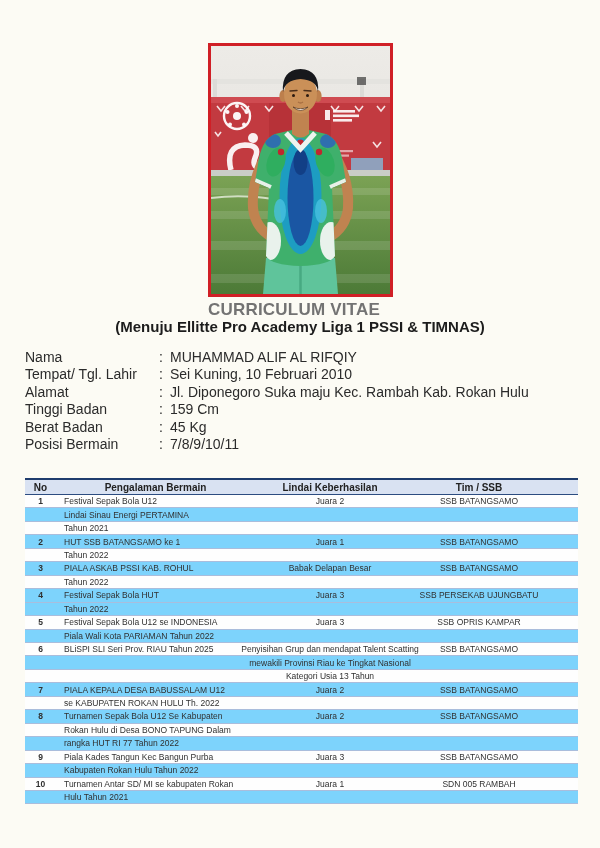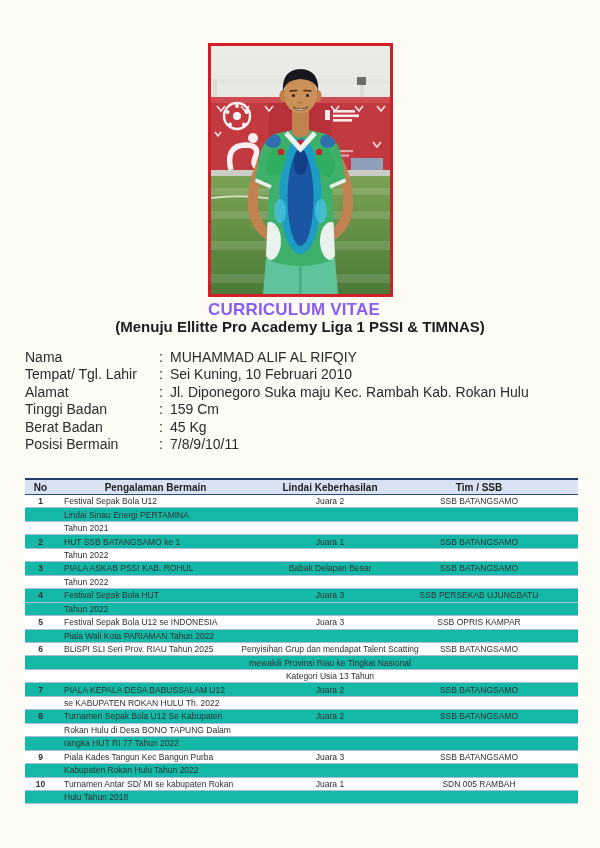--- a/index.html
+++ b/index.html
@@ -18,21 +18,21 @@
     width:185px; height:254px;
     border:3px solid #d01f26;
     background:#e7e6e2;
   }
   .photo-frame svg { display:block; }
 
   
   .cv-title {
     position:absolute; top:300px; left:0; width:540px;
     text-align:center; font-size:17px; font-weight:700;
-    letter-spacing:.2px; color:#8b5cf6;padding-left:48px;
+    letter-spacing:.2px; color:#737373;padding-left:48px;
   }
   .cv-subtitle {
     position:absolute; top:318px; left:0; width:600px;
     text-align:center; font-size:15px; font-weight:700; color:#1c1c1c;
   }
 
   
   .info-section { position:absolute; left:25px; top:347px; width:560px; }
   .info-row { display:flex; height:17.5px; align-items:flex-end; font-size:14px; color:#2b2b2b; }
   .info-label { width:134px; flex:none; }
@@ -46,21 +46,21 @@
     background:#d9e2f2;
     border-top:2.5px solid #1f3c6d;
     border-bottom:1.5px solid #2c4c80;
     font-weight:700; font-size:10px; color:#222;
   }
   .trow {
     display:flex; height:13.46px; align-items:center;
     font-size:8.5px; color:#303030;
     border-bottom:1px solid #aabddc;
   }
-  .band-blue  { background:#14b8a6; }
+  .band-blue  { background:#7dd3fc; }
   .band-white { background:#fefefe; }
 
   .col-no   { width:31px; flex:none; text-align:center; font-weight:700; }
   .col-peng { width:199px; flex:none; padding-left:8px; white-space:nowrap; }
   .col-ting { width:150px; flex:none; display:flex; justify-content:center; }
   .col-tim  { flex:1; display:flex; justify-content:center; padding-right:25px; }
   .col-ting span, .col-tim span { white-space:nowrap; }
   .thead .col-peng { padding-left:0; text-align:center; display:flex; justify-content:center; }
 </style>
 </head>
@@ -470,21 +470,21 @@
     <span class="col-ting">
           <span>Juara 1</span>
         </span>
     <span class="col-tim">
           <span>SDN 005 RAMBAH</span>
         </span>
   </div>
 
   <div class="trow band-blue">
     <span class="col-no"></span>
-    <span class="col-peng">Hulu Tahun 2018</span>
+    <span class="col-peng">Hulu Tahun 2021</span>
     <span class="col-ting">
           <span></span>
         </span>
     <span class="col-tim">
           <span></span>
         </span>
   </div>
 </div>
 </div>
 

